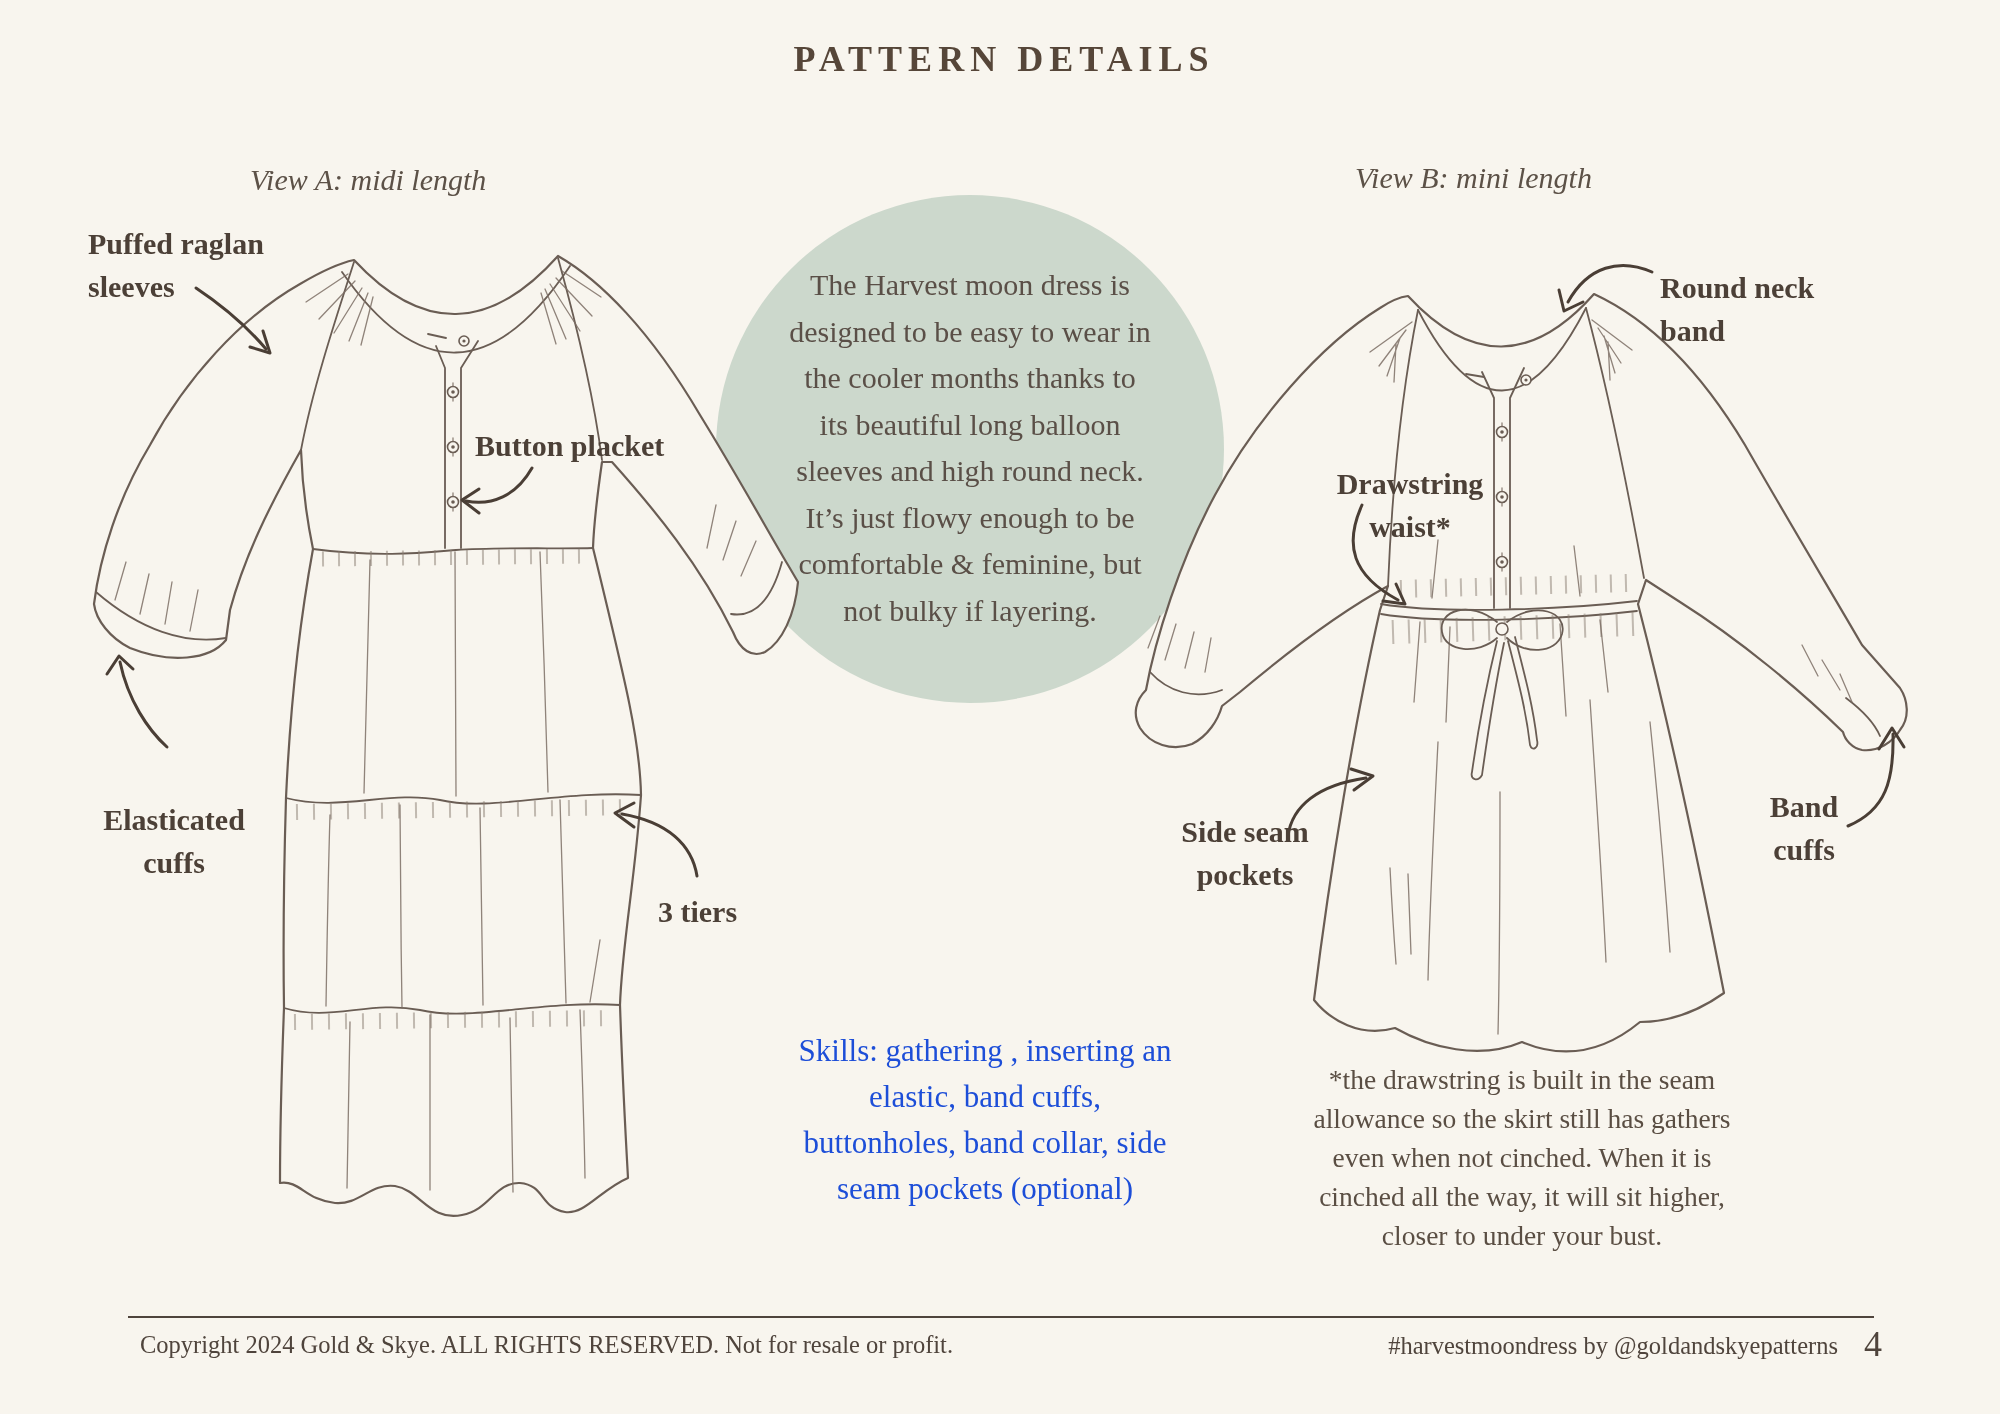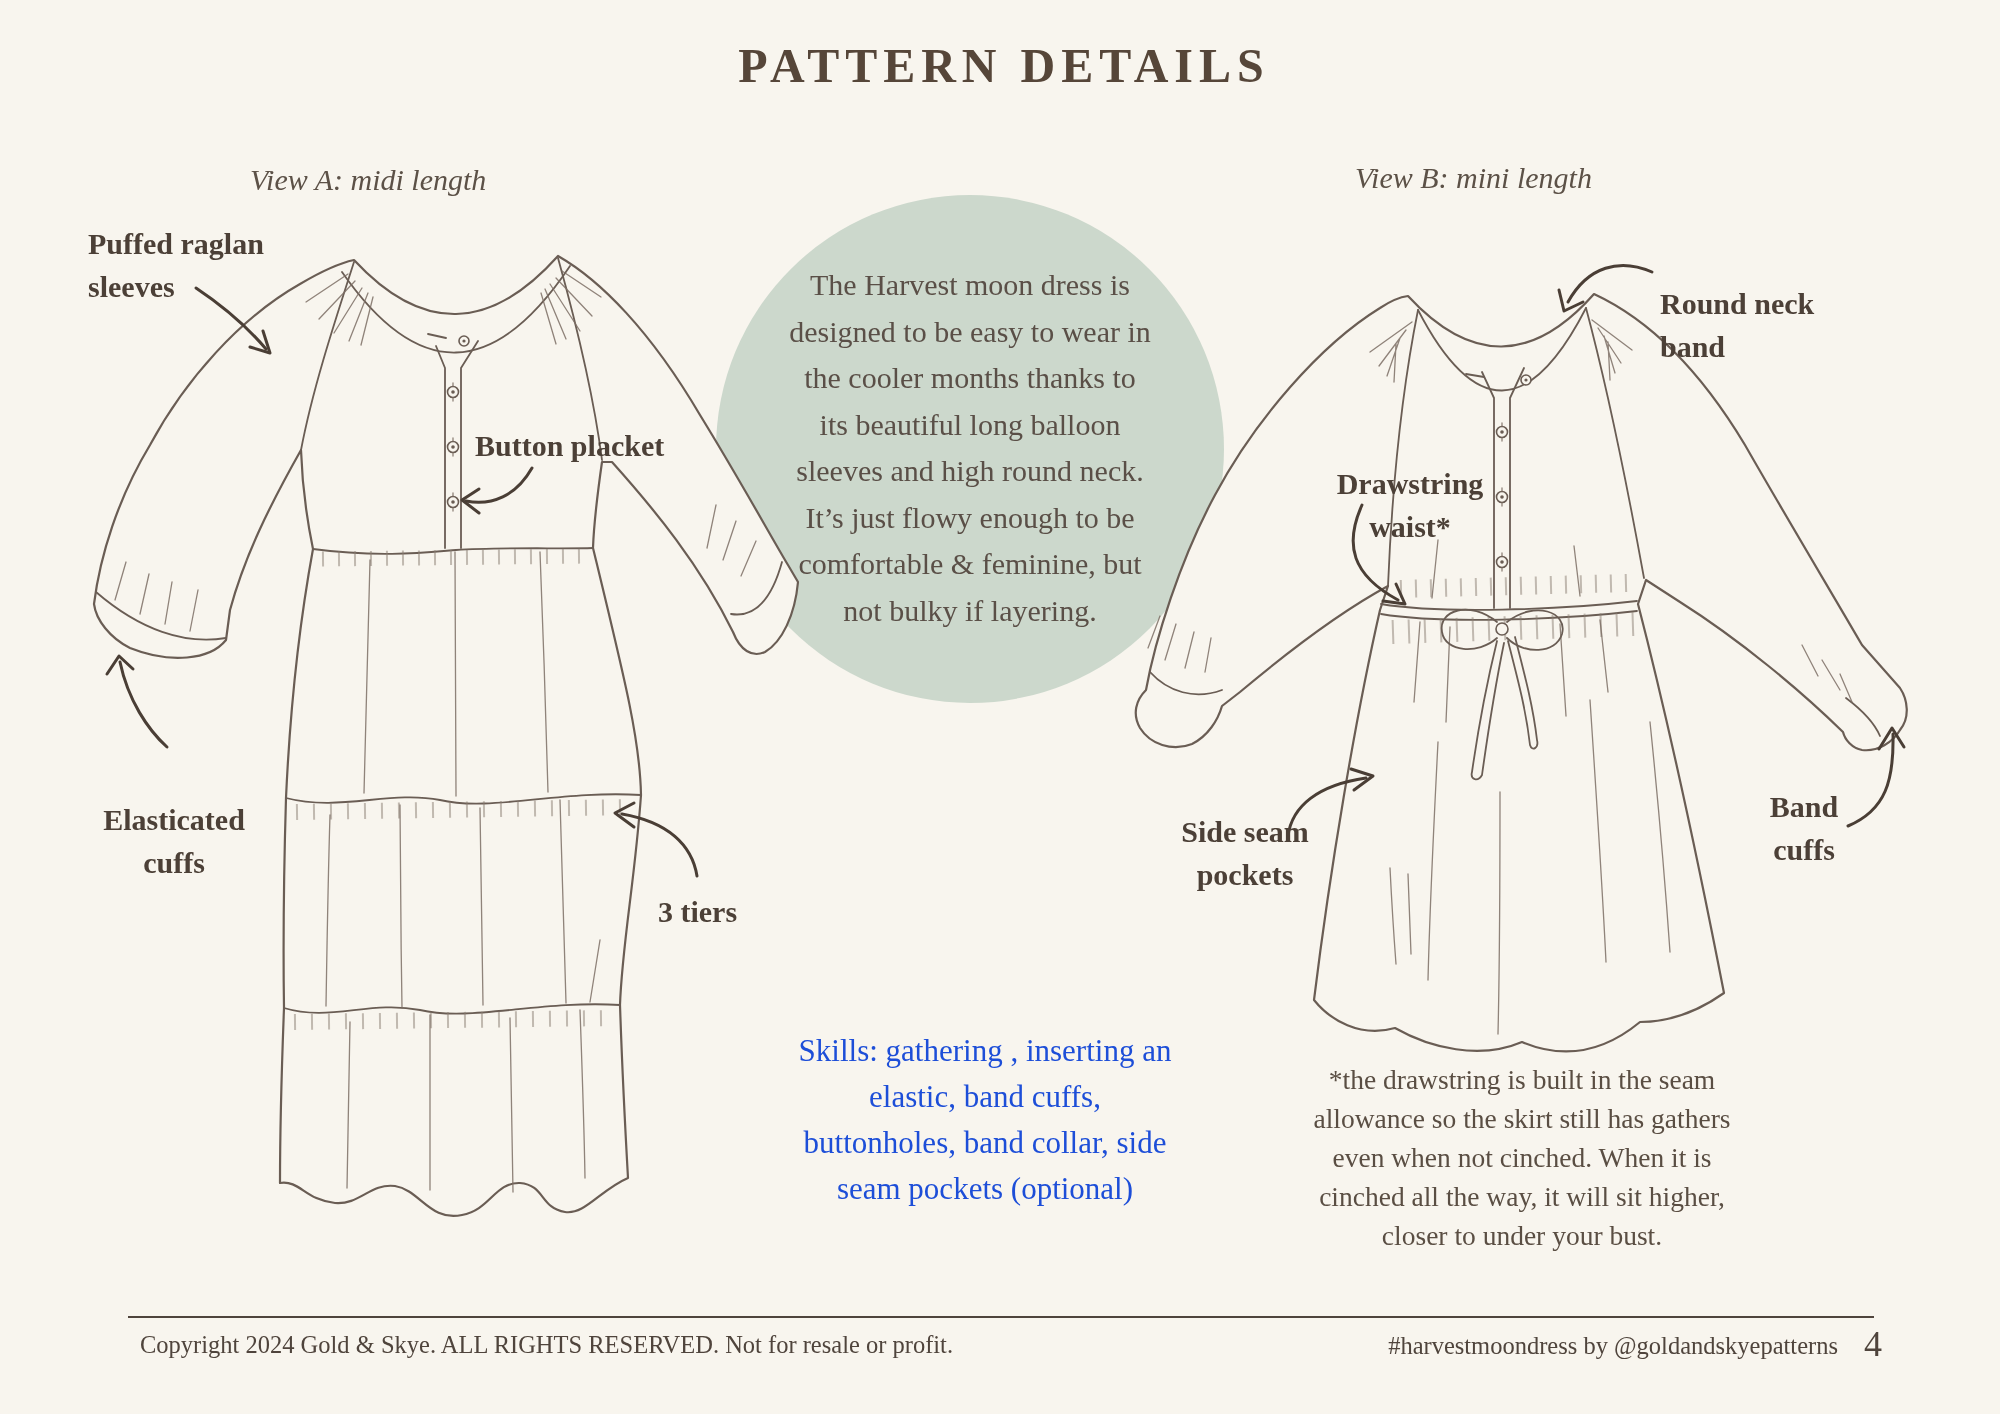--- a/index.html
+++ b/index.html
@@ -4,21 +4,21 @@
 <style>
   html,body{margin:0;padding:0;background:#e8e5de;}
   .page{
     position:relative;width:2000px;height:1414px;overflow:hidden;
     background:#f8f5ee;color:#554639;
     font-family:"Liberation Serif", serif;
   }
   .abs{position:absolute;}
   .title{
     left:8px;right:0;top:38px;text-align:center;
-    font-size:48px;font-weight:bold;letter-spacing:6px;color:#564639;
+    font-size:36px;font-weight:bold;letter-spacing:6px;color:#564639;
   }
   .view-heading{
     font-size:30px;font-style:italic;color:#5c5147;text-align:left;width:420px;
   }
   .lbl{
     font-size:30px;font-weight:bold;color:#4c4037;line-height:43px;
   }
   .center{text-align:center;}
   .circle{
     left:716px;top:195px;width:508px;height:508px;border-radius:50%;
@@ -225,21 +225,21 @@
 
   <div class="abs lbl" style="left:475px;top:424px;">Button placket</div>
 
   <div class="abs lbl center" style="left:74px;top:762px;width:200px;margin-top:36px;">
     <div>Elasticated</div>
     <div>cuffs</div>
   </div>
 
   <div class="abs lbl center" style="left:640px;top:890px;width:115px;">3 tiers</div>
 
-  <div class="abs lbl" style="left:1660px;top:266px;margin-top:16px;">
+  <div class="abs lbl" style="left:1660px;top:266px;">
     <div>Round neck</div>
     <div>band</div>
   </div>
 
   <div class="abs lbl center" style="left:1320px;top:462px;width:180px;">
     <div>Drawstring</div>
     <div>waist*</div>
   </div>
 
   <div class="abs lbl center" style="left:1154px;top:810px;width:182px;">

